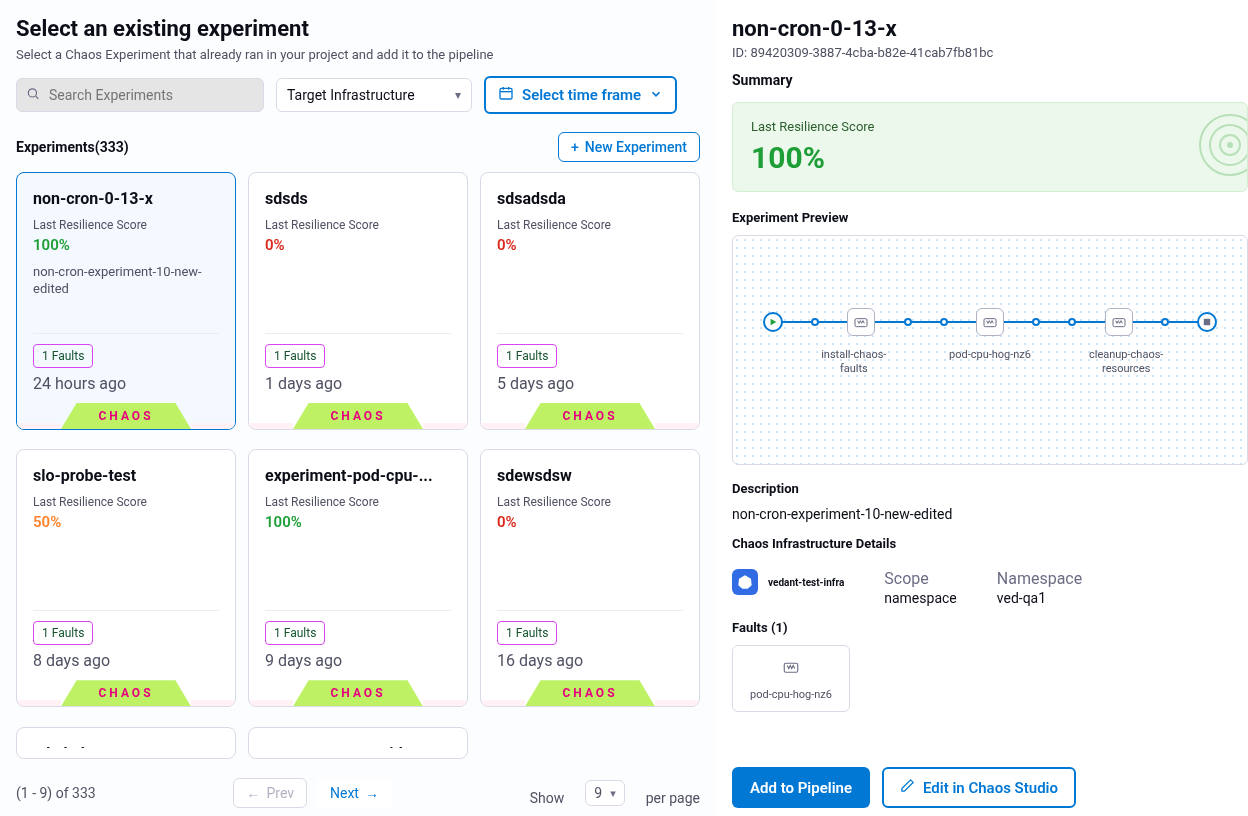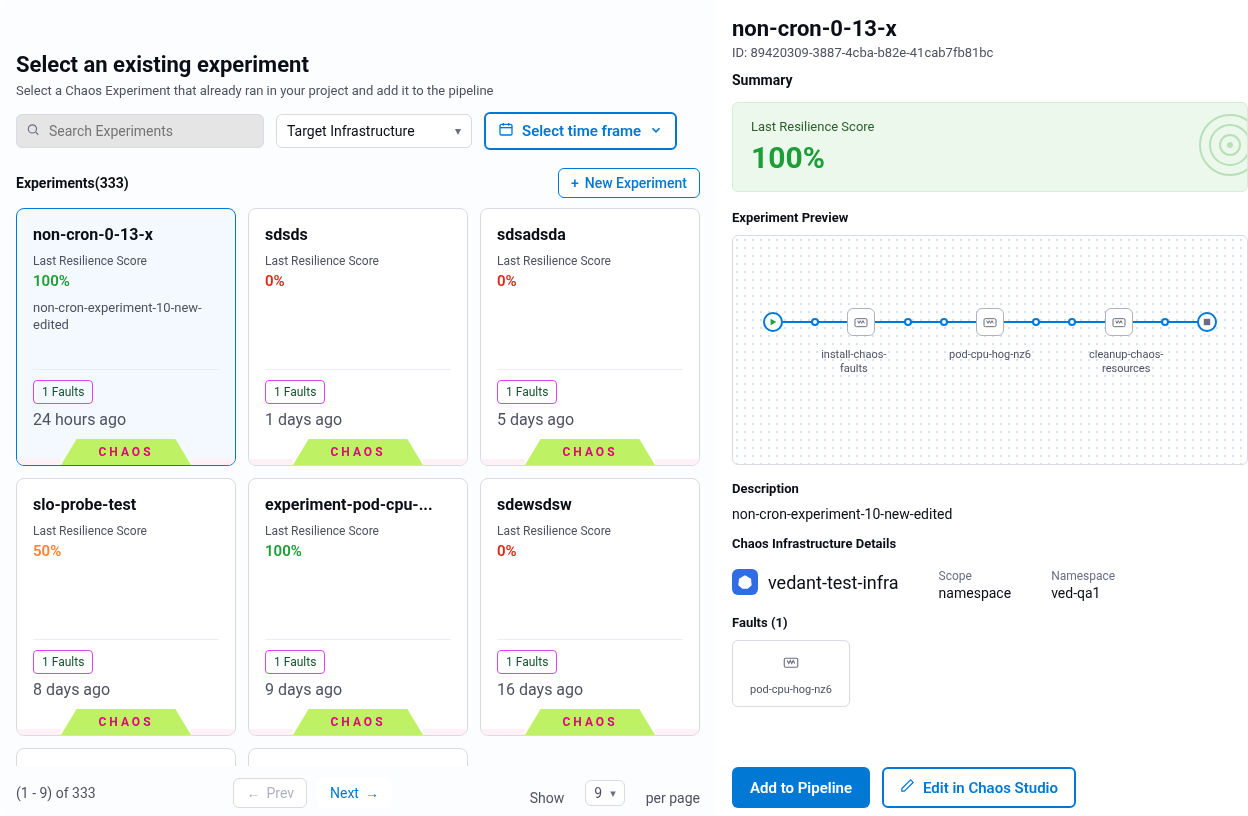--- a/index.html
+++ b/index.html
@@ -1,21 +1,21 @@
 <!DOCTYPE html>
 <html><head>
 <meta charset="utf-8">
 <style>
 * { box-sizing: border-box; margin: 0; padding: 0; font-family: -apple-system, BlinkMacSystemFont, "Segoe UI", Roboto, sans-serif; }
 body { background: #fff; color: #0b0d17; width: 1248px; height: 816px; overflow: hidden; }
 .app { display: flex; width: 100%; height: 100%; }
 .left { width: 716px; padding: 16px 16px 8px 16px; display: flex; flex-direction: column; height: 100%; background:#fcfdff; border-radius:6px; }
 .right { flex: 1; padding: 16px 0 8px 16px; display: flex; flex-direction: column; height: 100%; overflow:hidden; }
 
-h1.title { font-size: 22px; font-weight: 700; margin-bottom: 6px; margin-top: 36px; }
+h1.title { font-size: 22px; font-weight: 700; margin-bottom: 6px; }
 .subtitle { font-size: 13px; color: #4f5162; margin-bottom: 14px; }
 
 .controls { display: flex; gap: 12px; margin-bottom: 18px; align-items:center; }
 .search { position: relative; flex:0 0 248px; }
 .search input { width: 100%; padding: 8px 10px 8px 32px; border: 1px solid #d9dae5; border-radius: 6px; font-size: 14px; color: #6b6d85; background:#e5e5e5; }
 .search .icon { position: absolute; left: 10px; top: 50%; transform: translateY(-50%); color: #6b6d85; }
 
 .select { flex:0 0 196px; }
 .select-inner { border:1px solid #d9dae5; border-radius:6px; padding:8px 10px; display:flex; align-items:center; justify-content:space-between; font-size:14px; background:#fff; color:#0b0d17; }
 .select-inner .chev { color:#6b6d85; font-size:12px; }
@@ -75,22 +75,22 @@
 .fbox { width:28px; height:28px; border:1px solid #b0b1c3; border-radius:6px; background:#fff; display:flex; align-items:center; justify-content:center; z-index:1; }
 .fcircle { width:20px; height:20px; border:2px solid #0278d5; background:#fff; border-radius:50%; display:flex; align-items:center; justify-content:center; z-index:1; }
 .fdot { width:8px; height:8px; border:2px solid #0278d5; background:#fff; border-radius:50%; z-index:1; }
 .flabel { position:absolute; top:40px; font-size:11px; color:#4f5162; text-align:center; width:86px; transform:translateX(-50%); line-height:1.25; }
 
 .desc-section { margin-bottom:14px; }
 .desc-section .txt { font-size:14px; margin-top:4px; }
 .infra-row { display:flex; gap:40px; align-items:flex-start; margin-top:8px; margin-bottom:14px; }
 .infra-item { display:flex; align-items:center; gap:10px; }
 .k8s-icon { width:26px; height:26px; border-radius:6px; background:#326ce5; display:flex; align-items:center; justify-content:center; }
-.infra-name { font-size:18px; font-weight:400; }
-.meta-col .k { font-size:12px; color:#6b6d85; margin-bottom:2px; }
+.infra-name { font-size:10px; font-weight:700; }
+.meta-col .k { font-size:16px; color:#6b6d85; margin-bottom:2px; }
 .meta-col .v { font-size:14px; }
 
 .faults-sec { margin-bottom:14px; }
 .fault-card { width:118px; border:1px solid #d9dae5; border-radius:6px; padding:12px 6px 10px 6px; display:flex; flex-direction:column; align-items:center; gap:8px; margin-top:8px; }
 .fault-card .fl { font-size:11px; color:#4f5162; }
 
 .right .actions { display:flex; gap:12px; margin-top:auto; padding-top:8px; }
 .btn-primary { background:#0278d5; color:#fff; border:none; border-radius:6px; padding:10px 18px; font-size:15px; font-weight:600; cursor:pointer; }
 .btn-outline { background:#fff; color:#0278d5; border:2px solid #0278d5; border-radius:6px; padding:9px 16px; font-size:15px; font-weight:600; cursor:pointer; display:flex; align-items:center; gap:8px; }
 </style>

